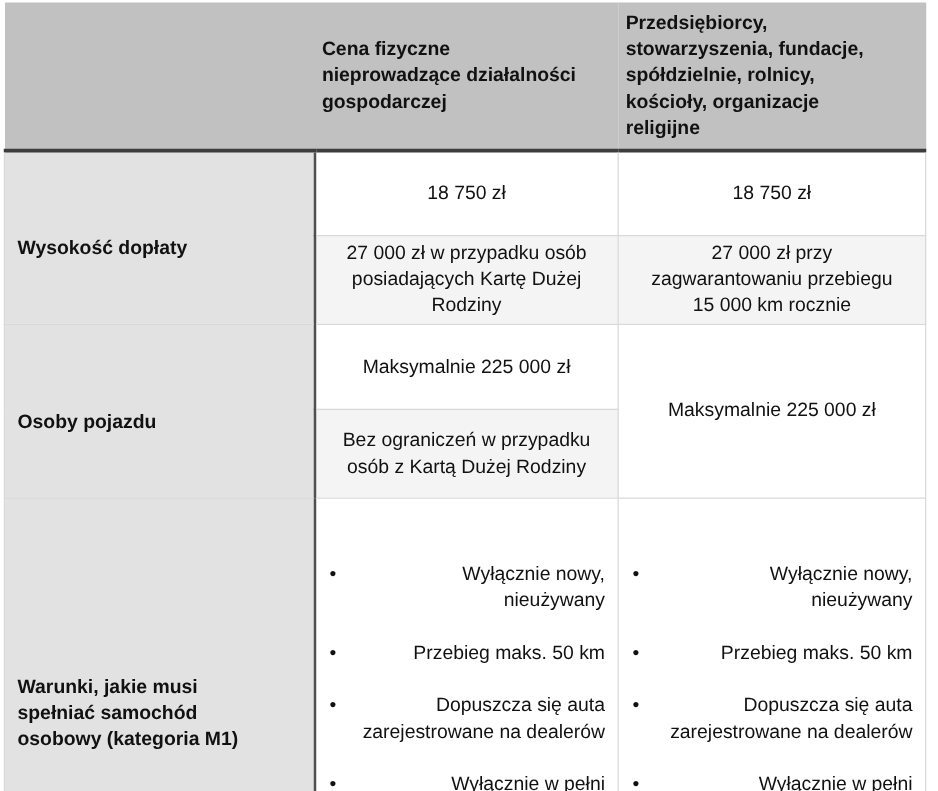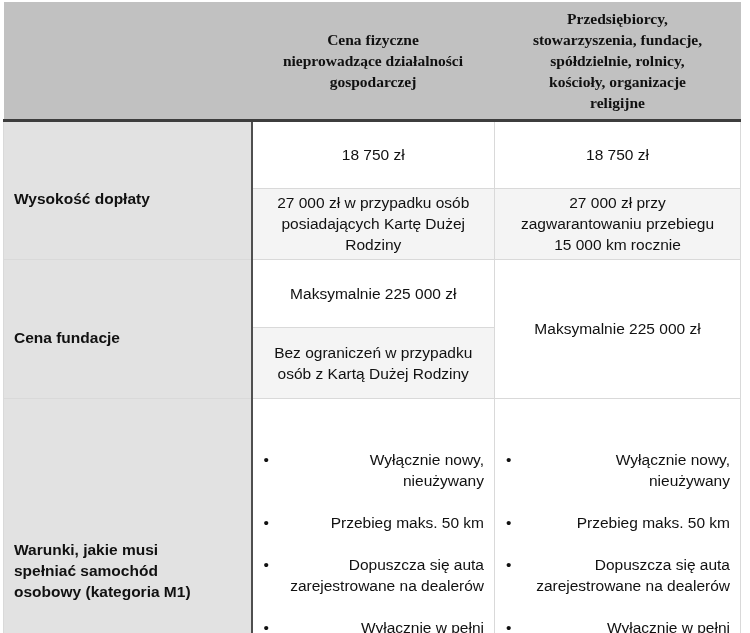--- a/index.html
+++ b/index.html
@@ -23,22 +23,22 @@
   table.cmp{
     border-collapse:collapse;table-layout:fixed;width:737px;
     font-size:15.5px;line-height:21px;
   }
   col.c1{width:248px;}
   col.c2{width:243px;}
   col.c3{width:246px;}
   th{
     background:var(--header-bg);
     border:none;border-bottom:3px solid var(--dark-line);
-    font-weight:bold;text-align:center;vertical-align:middle;
-    padding:4px 6px;white-space:pre-line;font-family:Liberation Serif, serif;
+    font-weight:bold;text-align:left;vertical-align:middle;
+    padding:4px 6px;white-space:pre-line;
   }
   tr.hdr{height:118px;}
   td{
     border:1px solid var(--light-line);
     vertical-align:middle;text-align:center;
     padding:0 12px;white-space:pre-line;background:var(--white-bg);
   }
   td.label{
     background:var(--label-bg);
     border-right:2px solid var(--col-line);
@@ -92,21 +92,21 @@
       </tr>
       <tr class="r71">
         <td class="alt">27 000 zł w przypadku osób
 posiadających Kartę Dużej
 Rodziny</td>
         <td class="alt">27 000 zł przy
 zagwarantowaniu przebiegu
 15 000 km rocznie</td>
       </tr>
       <tr class="r68">
-        <td class="label" rowspan="2">Cena fundacje</td>
+        <td class="label" rowspan="2">Osoby pojazdu</td>
         <td>Maksymalnie 225 000 zł</td>
         <td rowspan="2">Maksymalnie 225 000 zł</td>
       </tr>
       <tr class="r71">
         <td class="alt">Bez ograniczeń w przypadku
 osób z Kartą Dużej Rodziny</td>
       </tr>
       <tr class="r158">
         <td class="label">Warunki, jakie musi
 spełniać samochód

